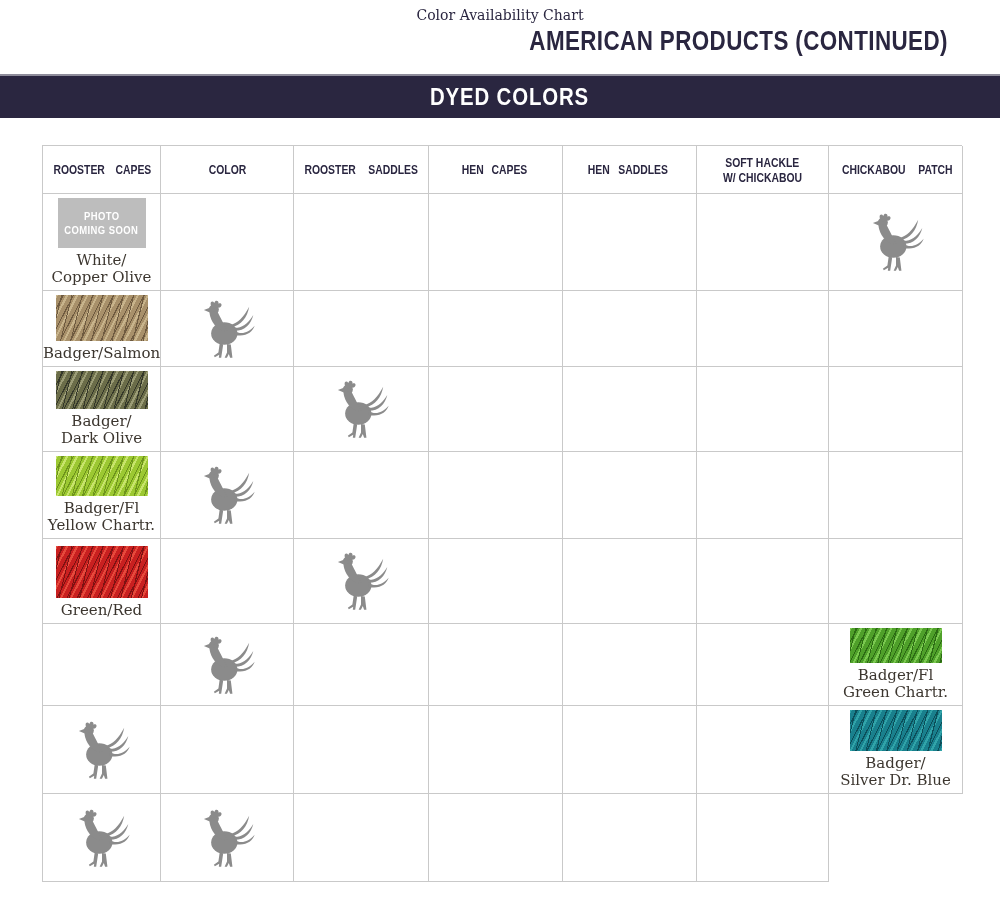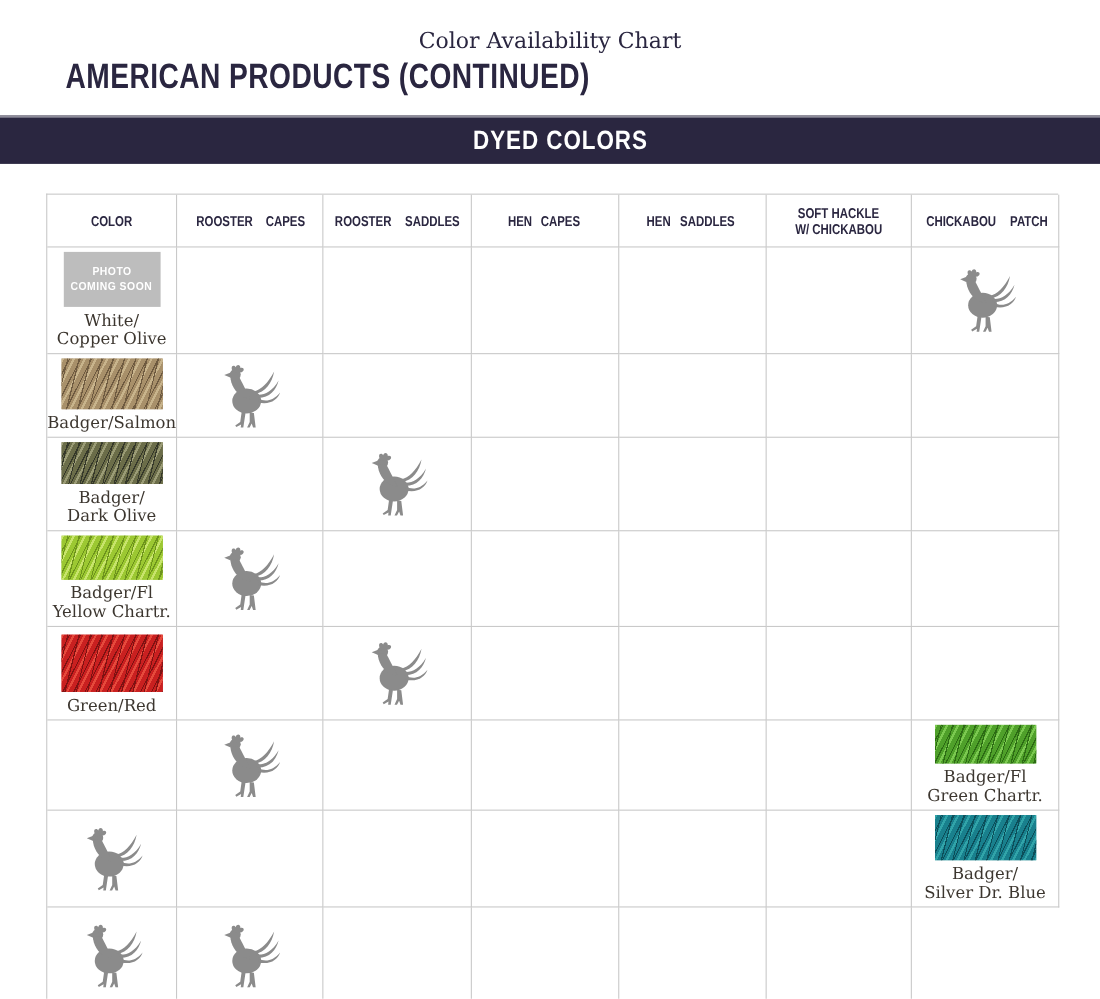--- a/index.html
+++ b/index.html
@@ -7,29 +7,29 @@
   body {
     width: 1000px; height: 908px;
     font-family: "Liberation Sans", sans-serif;
     color: var(--navy, #2a2640);
     overflow: hidden;
   }
   .condense { display: inline-block; transform: scaleX(0.8); transform-origin: 50% 50%; white-space: nowrap; }
 
   .subtitle {
     text-align: center;
-    padding-top: 25px;
+    padding-top: 7px;
     font-family: "DejaVu Serif", serif;
-    font-size: 20px;
+    font-size: 14px;
     color: var(--navy, #2a2640);
   }
   .main-title {
-    text-align: left;
+    text-align: right;
     margin-top: 2px;
-    font-size: 32px;
+    font-size: 28px;
     font-weight: bold;
     letter-spacing: 0.5px;
     color: var(--navy, #2a2640);
   }
   .banner {
     margin-top: 17px;
     width: 1000px; height: 44px;
     background: var(--banner-bg, #2a2640);
     display: flex; align-items: center; justify-content: center;
     border-top: 2px solid #8e8c9a;
@@ -127,24 +127,24 @@
 </svg>
 
 <div class="page">
   <div class="subtitle">Color Availability Chart</div>
   <div class="main-title"><span class="condense">AMERICAN PRODUCTS (CONTINUED)</span></div>
   <div class="banner">
       <span class="banner-text condense">DYED COLORS</span>
     </div>
   <div class="table" id="grid" style="grid-template-rows: 48px 97px 76px 85px 87px 85px 82px 88px 88px;">
       <div class="cell header-cell">
+        <div class="condense-wrap"><div class="hdr-line condense">ROOSTER</div><div class="hdr-line condense">CAPES</div></div>
+      </div>
+      <div class="cell header-cell">
         <div class="condense-wrap"><div class="hdr-line condense">COLOR</div></div>
-      </div>
-      <div class="cell header-cell">
-        <div class="condense-wrap"><div class="hdr-line condense">ROOSTER</div><div class="hdr-line condense">CAPES</div></div>
       </div>
       <div class="cell header-cell">
         <div class="condense-wrap"><div class="hdr-line condense">ROOSTER</div><div class="hdr-line condense">SADDLES</div></div>
       </div>
       <div class="cell header-cell">
         <div class="condense-wrap"><div class="hdr-line condense">HEN</div><div class="hdr-line condense">CAPES</div></div>
       </div>
       <div class="cell header-cell">
         <div class="condense-wrap"><div class="hdr-line condense">HEN</div><div class="hdr-line condense">SADDLES</div></div>
       </div>

